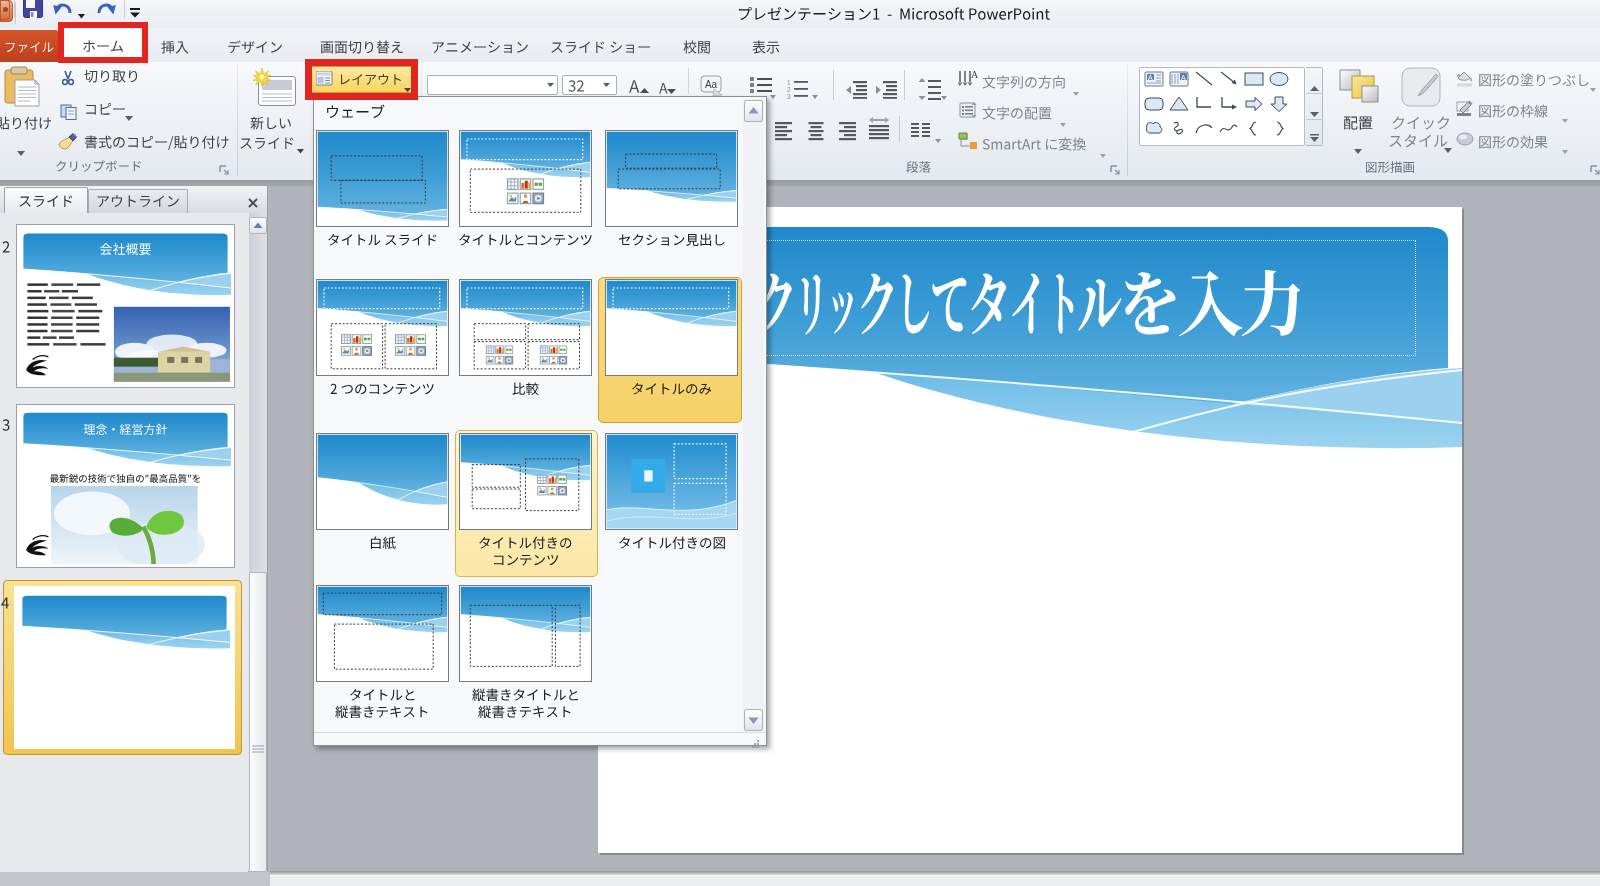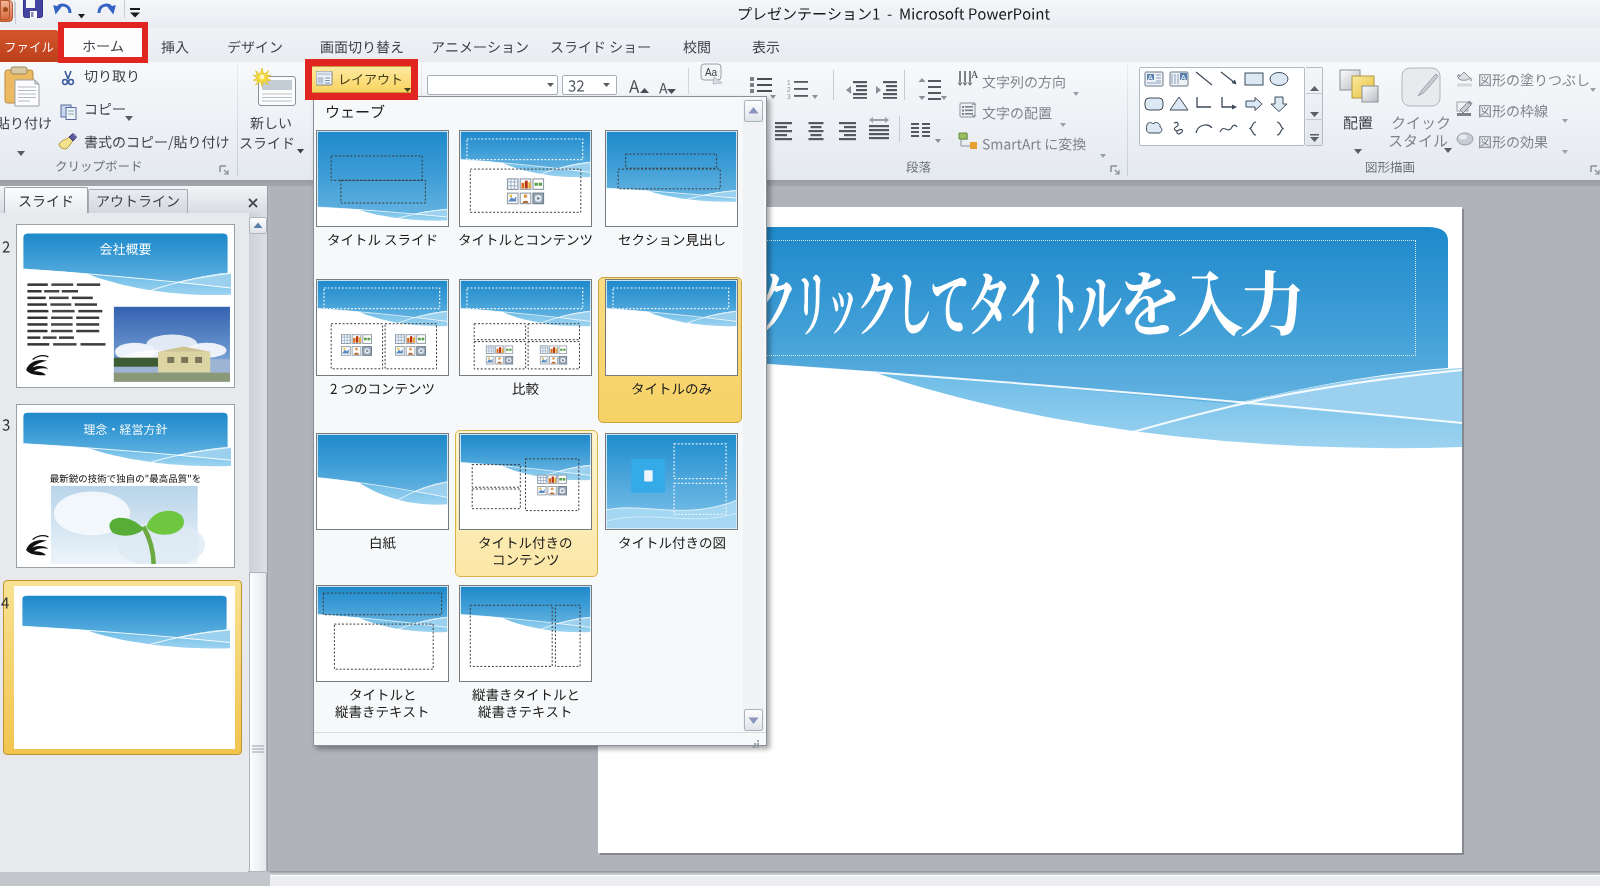--- a/index.html
+++ b/index.html
@@ -156,21 +156,21 @@
 <div style="position:absolute;left:640px;top:79px;width:9px;height:5px"><svg width="9" height="5">
         <path d="M4.5 0 L9 5 H0 Z" fill="#4a4e54"></path>
       </svg></div>
 <svg style="position:absolute;left:659.0px;top:77.6px;overflow:visible" width="11" height="20">
       <path fill="#4c5157" transform="translate(0 15.4)" d="M0.1 0H1.4L2.4 -3.1H6.1L7.1 0H8.5L5 -10.3H3.5ZM2.7 -4.2 3.2 -5.7C3.5 -6.9 3.9 -8 4.2 -9.2H4.3C4.6 -8 4.9 -6.9 5.3 -5.7L5.8 -4.2Z"></path>
     </svg>
 <div style="position:absolute;left:667px;top:80px;width:9px;height:5px"><svg width="9" height="5">
         <path d="M0 0 H9 L4.5 5 Z" fill="#4a4e54"></path>
       </svg></div>
 <div style="position:absolute;left:688px;top:68px;width:1px;height:26px;background:#d0d5db"></div>
-<div style="position:absolute;left:700px;top:63px;width:24px;height:22px"><svg width="24" height="22">
+<div style="position:absolute;left:700px;top:75px;width:24px;height:22px"><svg width="24" height="22">
         <rect x="1" y="1" width="20" height="16" rx="3" fill="#f2f4f6" stroke="#9aa0a8"></rect>
         <text x="11" y="13" font-size="10" text-anchor="middle" fill="#3c4046" font-family="Liberation Sans">Aa</text>
         <path d="M14 14 l8 6 -9 1 z" fill="#d8dce2" stroke="#9aa0a8" stroke-width=".6"></path>
       </svg></div>
 <div style="position:absolute;left:750px;top:76px;width:24px;height:18px"><svg width="24" height="18">
         <g fill="#7a8088">
           <rect x="0" y="1" width="4" height="4"></rect>
           <rect x="0" y="7" width="4" height="4"></rect>
           <rect x="0" y="13" width="4" height="4"></rect>
         </g>

